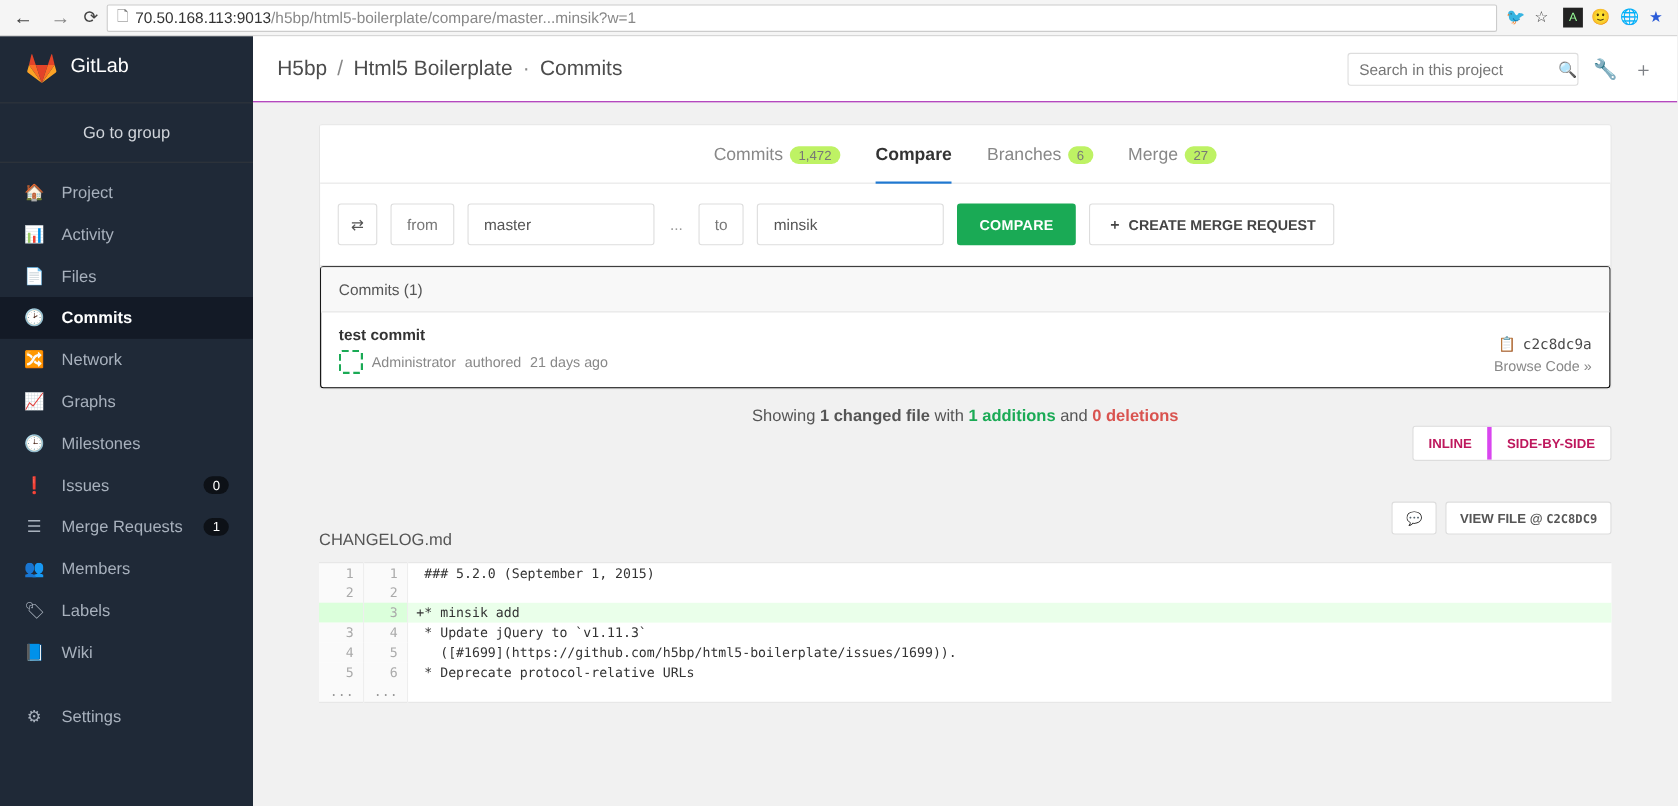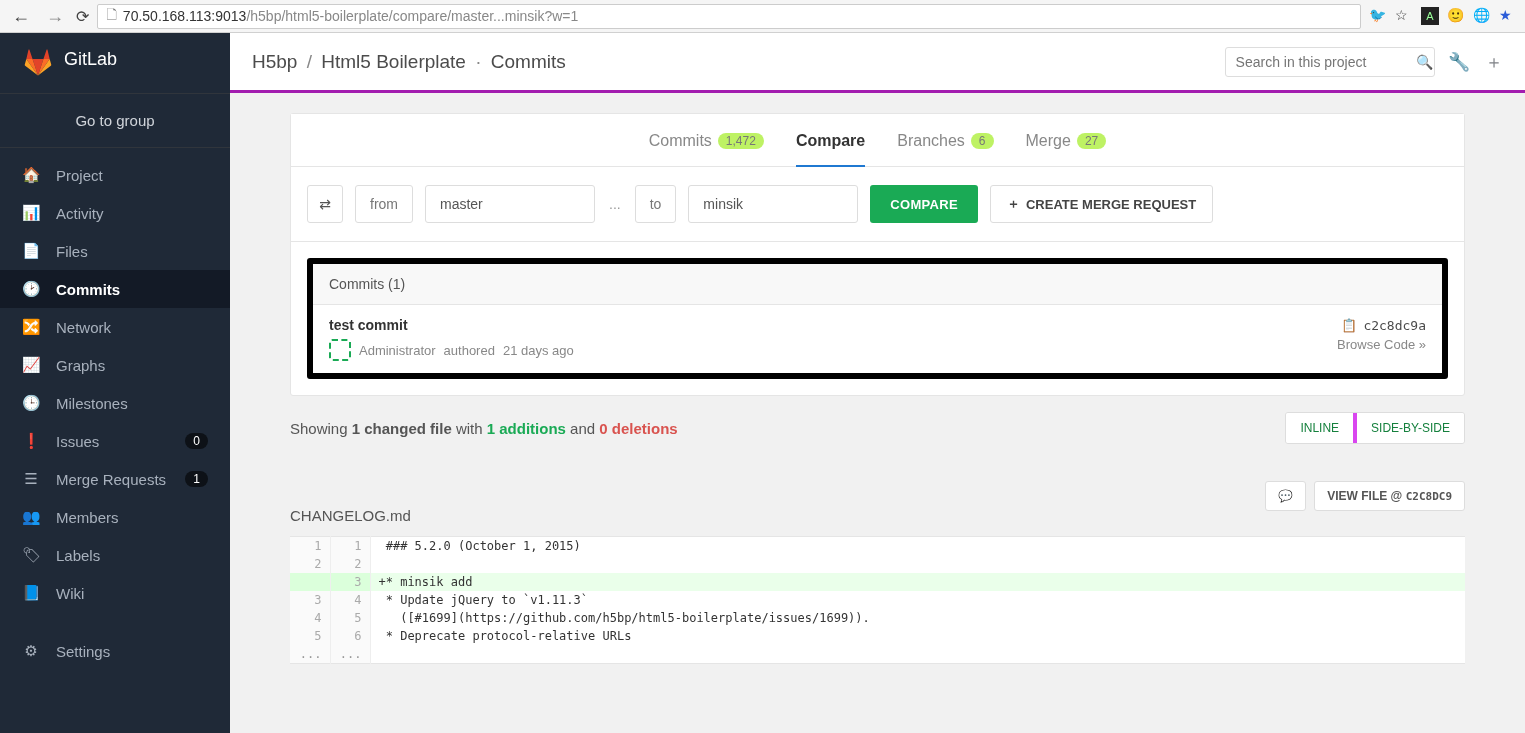--- a/index.html
+++ b/index.html
@@ -30,21 +30,21 @@
     .go-group { padding: 18px 24px; text-align: center; color: #d0d4da; border-bottom: 1px solid #30353c; border-top: 1px solid #30353c; font-size: 15px; }
     .nav { list-style: none; padding-top: 8px; }
     .nav li { display: flex; align-items: center; gap: 16px; padding: 10px 22px; color: #a8b1bd; cursor: pointer; font-size: 15px; }
     .nav li.active { background: #131a26; color: #fff; font-weight: 600; }
     .nav li .nav-icon { width: 18px; text-align: center; font-size: 15px; }
     .nav li .badge { margin-left: auto; background: #0d1117; color: #fff; border-radius: 10px; padding: 1px 8px; font-size: 12px; }
     .nav-spacer { height: 18px; }
 
     
     .content { flex: 1; background: #f1f1f1; overflow: auto; }
-    .top-bar { background: #fff; height: 60px; display: flex; align-items: center; padding: 0 22px; border-bottom: 3px solid #a21caf; }
+    .top-bar { background: #fff; height: 60px; display: flex; align-items: center; padding: 0 22px; border-bottom: 1px solid #a21caf; }
     .breadcrumb { color: #4c4c4c; font-size: 19px; }
     .breadcrumb .sep { color: #888; padding: 0 4px; }
     .top-actions { margin-left: auto; display: flex; align-items: center; gap: 14px; }
     .search-box { border: 1px solid #ddd; border-radius: 3px; display: flex; align-items: flex-start; padding: 6px 10px; width: 210px; }
     .search-box input { border: none; outline: none; flex: 1; font-size: 14px; color: #555; }
     .search-box .si { color: #888; font-size: 14px; }
     .wrench, .plus-top { color: #7e8186; font-size: 18px; cursor: pointer; }
 
     .page-body { padding: 20px 60px; }
     .panel { background: #fff; border: 1px solid #e5e5e5; border-radius: 3px; }
@@ -60,38 +60,38 @@
     
     .compare-row { display: flex; align-items: center; gap: 12px; padding: 18px 16px; border-bottom: 1px solid #e5e5e5; }
     .swap-btn { width: 36px; height: 38px; border: 1px solid #ddd; border-radius: 3px; background: #fff; display: flex; align-items: center; justify-content: center; color: #555; cursor: pointer; }
     .cmp-label-box { height: 38px; border: 1px solid #ddd; border-radius: 3px; padding: 0 14px; display: flex; align-items: center; color: #777; background: #fff; }
     .cmp-input { height: 38px; border: 1px solid #ddd; border-radius: 3px; padding: 0 14px; width: 170px; color: #555; font-size: 14px; outline: none; }
     .dots { color: #999; padding: 0 2px; }
     .btn-compare { background: #1aaa55; color: #fff; border: none; height: 38px; padding: 0 20px; border-radius: 3px; font-weight: 700; font-size: 13px; cursor: pointer; letter-spacing: 0.3px; }
     .btn-mr { background: #fff; border: 1px solid #ddd; height: 38px; padding: 0 16px; border-radius: 3px; font-weight: 700; font-size: 13px; color: #444; cursor: pointer; display: flex; align-items: center; gap: 6px; }
 
     
-    .commits-box { margin: 16px; border: 6px solid #000000; border-radius: 3px; }
+    .commits-box { border: 1px solid #000000; border-radius: 3px; }
     .commits-head { background: #f8f8f8; padding: 12px 16px; color: #555; border-bottom: 1px solid #e5e5e5; }
-    .commit-item { padding: 12px 16px; display: flex; align-items: flex-start; }
+    .commit-item { padding: 12px 16px; display: flex; align-items: flex-end; }
     .commit-left { display: flex; flex-direction: column; gap: 6px; }
     .commit-title { color: #333; font-weight: 600; }
     .commit-meta { display: flex; align-items: center; gap: 8px; color: #888; font-size: 13px; }
     .avatar { width: 22px; height: 22px; border-radius: 3px; background: #fff; border: 2px dashed #1aaa55; }
     .commit-right { margin-left: auto; text-align: right; color: #555; }
     .hash-link { color: #4b4b4b; font-family: Menlo, monospace; font-size: 13px; display: inline-flex; align-items: center; gap: 6px; }
     .browse-link { color: #888; font-size: 13px; display: block; margin-top: 4px; }
 
     
-    .diff-summary { padding: 16px 0 12px; color: #555; font-size: 15px; display: flex; align-items: center; }
+    .diff-summary { padding: 16px 0 12px; color: #555; font-size: 15px; display: flex; align-items: center; flex-direction: column; }
     .diff-summary strong { font-weight: 700; }
     .add-text { color: #1aaa55; font-weight: 700; }
     .del-text { color: #d9534f; font-weight: 700; }
     .view-toggle { margin-left: auto; display: inline-flex; border: 1px solid #ddd; border-radius: 3px; overflow: hidden; }
-    .view-toggle button { background: #fff; border: none; padding: 8px 14px; font-size: 12px; font-weight: 400; color: #15803d; cursor: pointer; }
+    .view-toggle button { background: #fff; border: none; padding: 8px 14px; font-size: 12px; font-weight: 700; color: #be185d; cursor: pointer; }
     .view-toggle button + button { border-left: 4px solid #d946ef; }
 
     
     .file-head { display: flex; align-items: center; padding: 12px 0; }
     .file-name { color: #555; font-size: 15px; margin-top: 39px; }
     .file-actions { margin-left: auto; display: inline-flex; gap: 8px; }
     .btn-ghost { background: #fff; border: 1px solid #ddd; padding: 7px 12px; border-radius: 3px; color: #555; font-size: 12px; font-weight: 600; cursor: pointer; }
     .btn-ghost .hash { font-family: Menlo, monospace; font-size: 11px; }
 
     .diff-table { width: 100%; border-collapse: collapse; font-family: Menlo, Consolas, monospace; font-size: 12px; background: #fff; border: 1px solid #e5e5e5; border-left: none; border-right: none; }
@@ -298,21 +298,21 @@
           <button class="btn-ghost"><span>💬</span></button>
           <button class="btn-ghost"><span>VIEW FILE @ </span><span class="hash">C2C8DC9</span></button>
         </div>
       </div>
 
       <table class="diff-table">
         <tbody id="diff-body">
             <tr>
               <td class="ln">1</td>
               <td class="ln ln2">1</td>
-              <td class="code"> ### 5.2.0 (October 1, 2015)</td>
+              <td class="code"> ### 5.2.0 (September 1, 2015)</td>
             </tr>
             <tr>
               <td class="ln">2</td>
               <td class="ln ln2">2</td>
               <td class="code"> </td>
             </tr>
             <tr class="row-add">
               <td class="ln"></td>
               <td class="ln ln2">3</td>
               <td class="code">+* minsik add</td>

